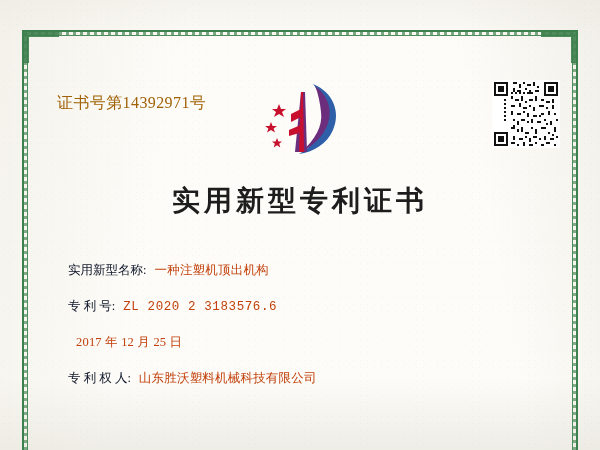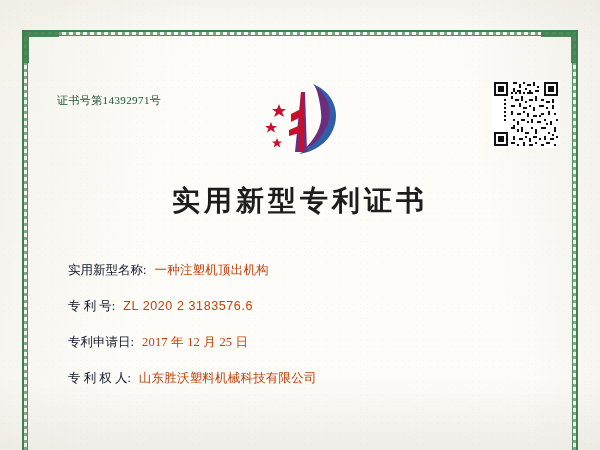--- a/index.html
+++ b/index.html
@@ -91,23 +91,23 @@
     opacity: 0.9;
   }
   .corner.tl { left: 24px; top: 32px; border-left-width: 5px; border-top-width: 5px; }
   .corner.tr { right: 24px; top: 32px; border-right-width: 5px; border-top-width: 5px; }
 
   
   .cert-number {
     position: absolute;
     left: 57px;
     top: 93px;
-    font-size: 11px;
+    font-size: 16px;
     letter-spacing: 0.4px;
-    color: #14532d;
+    color: #a16207;
     font-family: "Liberation Serif", serif;
   }
 
   
   .logo {
     position: absolute;
     left: 255px;
     top: 78px;
     width: 92px;
     height: 82px;
@@ -156,21 +156,21 @@
     color: #0f172a;
     font-family: "Liberation Serif", serif;
   }
   .field-value {
     margin-left: 8px;
     color: #c2410c;
     font-family: "Liberation Serif", serif;
     letter-spacing: 0.2px;
   }
   .field-value.mono {
-    font-family: Liberation Sans, sans-serif;
+    font-family: Liberation Mono, monospace;
     letter-spacing: 0.6px;
   }
 
   
   .speckle {
     position: absolute;
     inset: 0;
     pointer-events: none;
     opacity: 0.35;
     background-image:
@@ -338,21 +338,20 @@
       <span class="field-value">一种注塑机顶出机构</span>
     </div>
 
 
     <div class="field-row">
       <span class="field-label">专 利 号:</span>
       <span class="field-value mono">ZL 2020 2 3183576.6</span>
     </div>
 
     <div class="field-row">
-      <span class="field-label">专利申请日:</span>
       <span class="field-value">2017 年 12 月 25 日</span>
     </div>
 
     <div class="field-row">
       <span class="field-label">专 利 权 人:</span>
       <span class="field-value">山东胜沃塑料机械科技有限公司</span>
     </div>
 
   </div>
 

